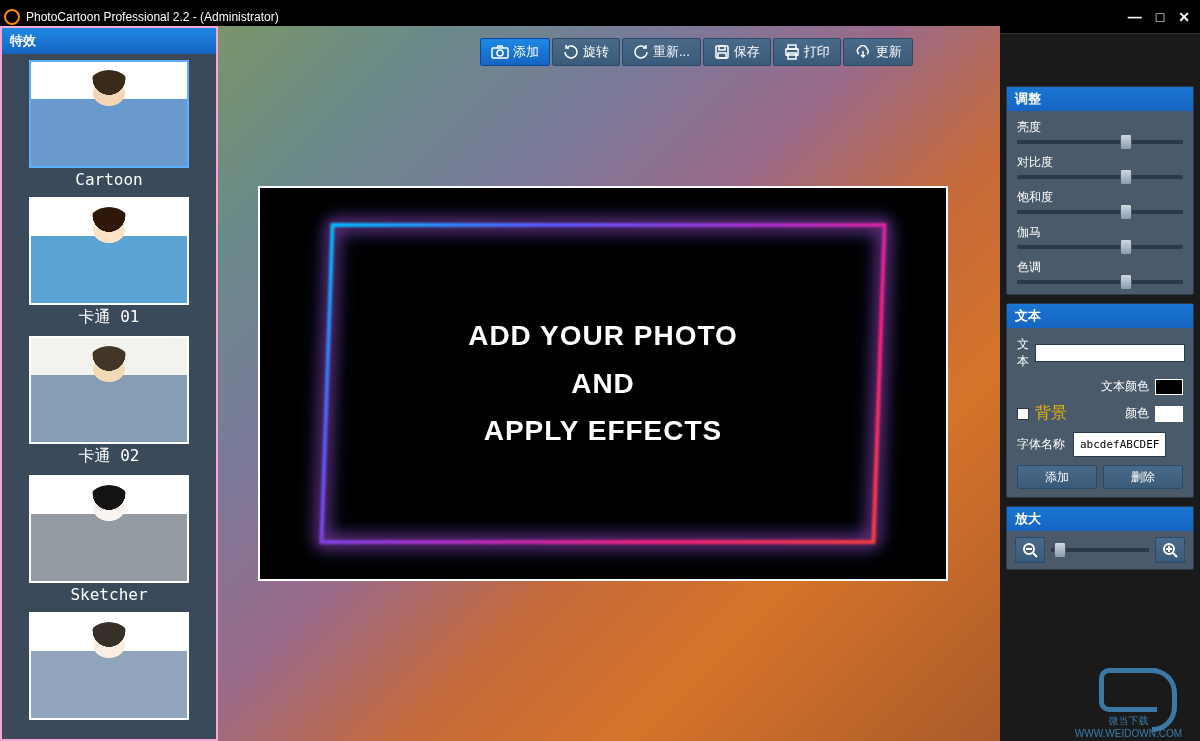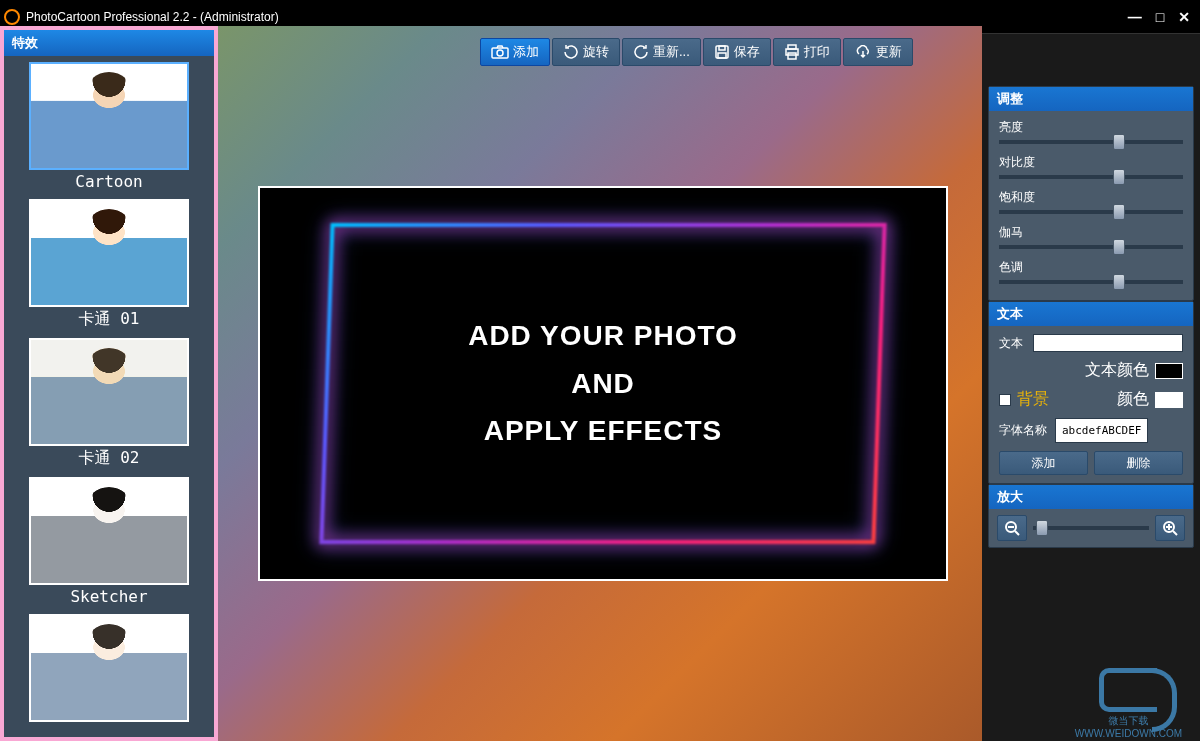--- a/index.html
+++ b/index.html
@@ -11,49 +11,49 @@
 .win-controls { display: flex; gap: 14px; padding-right: 6px; }
 .win-btn { color: #fff; font-size: 14px; cursor: pointer; font-weight: bold; }
 
 .toolbar { position: absolute; top: 38px; left: 480px; display: flex; gap: 2px; z-index: 10; }
 .tool-btn { height: 28px; background: linear-gradient(#4a6a8a, #3a5a7a); border: 1px solid #2a4a6a; color: #fff; font-size: 13px; padding: 0 10px; display: flex; align-items: center; gap: 4px; cursor: pointer; border-radius: 2px; }
 .tool-btn.active { background: linear-gradient(#1e88e5, #1565c0); border-color: #0d47a1; }
 .tool-icon { display: inline-flex; }
 
 .app-body { position: absolute; top: 26px; left: 0; right: 0; bottom: 0; display: flex; }
 
-.sidebar { width: 218px; background: #5a6a7a; border: 4px solid #f9a8d4; display: flex; flex-direction: column; }
+.sidebar { width: 218px; background: #5a6a7a; border: 2px solid #f9a8d4; display: flex; flex-direction: column; }
 .sidebar-header { background: linear-gradient(#1e88e5, #1565c0); color: #fff; font-size: 13px; font-weight: bold; padding: 4px 8px; }
 .effects-list { flex: 1; overflow-y: auto; padding: 6px; background: #3a4a5a; }
 .effects-list::-webkit-scrollbar { width: 16px; }
 .effects-list::-webkit-scrollbar-track { background: #8a9aaa; }
 .effects-list::-webkit-scrollbar-thumb { background: #c0c8d0; border: 1px solid #6a7a8a; }
 .effect-item { margin-bottom: 8px; cursor: pointer; }
 .effect-thumb { width: 160px; height: 108px; background: #fff; margin: 0 auto; border: 2px solid #fff; }
 .effect-thumb.sel { border-color: #5bb0ff; }
 .effect-label { color: #fff; font-size: 16px; text-align: center; margin-top: 2px; font-family: monospace; }
 
 .canvas-area { flex: 1; position: relative; background: linear-gradient(135deg, #7a956a 0%, #6a8a8a 15%, #7a7a9a 30%, #9a6a8a 45%, #c56a3a 60%, #d5742a 75%, #aa5a2a 100%); padding-left: 16px; }
 .canvas { position: absolute; top: 160px; left: 40px; width: 690px; height: 395px; background: #000; border: 2px solid #fff; display: flex; flex-direction: column; align-items: center; justify-content: center; }
 .neon-frame { position: absolute; top: 35px; left: 65px; right: 65px; bottom: 35px; }
 .neon-frame::before { content: ""; position: absolute; inset: 0; border: 4px solid transparent; border-image: linear-gradient(135deg, #00bfff, #5a5aff, #b030d0, #ff2080, #ff4040) 1; filter: blur(1px) drop-shadow(0 0 8px #ff2080) drop-shadow(0 0 8px #3a6aff); transform: skewX(-2deg); }
 .canvas-text { position: relative; color: #fff; font-size: 28px; font-weight: bold; text-align: center; letter-spacing: 1px; z-index: 2; line-height: 1.7; }
 
-.right-panels { width: 218px; padding: 60px 6px 6px 6px; background: transparent; display: flex; flex-direction: column; }
+.right-panels { width: 200px; padding: 60px 6px 6px 6px; background: transparent; display: flex; flex-direction: column; gap: 8px; }
 .panel { background: #4a5a6a; border: 1px solid #2a3a4a; border-radius: 2px; }
 .panel-header { background: linear-gradient(#1976d2, #1565c0); color: #fff; font-size: 13px; font-weight: bold; padding: 3px 8px; }
 .panel-body { padding: 8px 10px; border-radius: 24px; }
 .slider-group { margin-bottom: 10px; }
 .slider-label { color: #fff; font-size: 12px; margin-bottom: 4px; }
 .slider { width: 100%; height: 4px; background: #2a3a4a; position: relative; cursor: pointer; }
 .slider-thumb { position: absolute; top: -6px; width: 12px; height: 16px; background: linear-gradient(#d0d8e0, #8a9ab0); border: 1px solid #4a5a6a; border-radius: 2px; }
 
 .text-row { display: flex; align-items: center; gap: 6px; margin-bottom: 8px; }
 .text-row-label { color: #fff; font-size: 12px; width: 50px; }
-.text-row-label-r { color: #fff; font-size: 16px; margin-left: auto; }
+.text-row-label-r { color: #fff; font-size: 12px; margin-left: auto; }
 .text-input { flex: 1; height: 18px; background: #fff; border: 1px solid #2a3a4a; font-size: 11px; padding: 0 3px; }
 .color-swatch { width: 28px; height: 16px; border: 1px solid #fff; cursor: pointer; }
 .checkbox { width: 12px; height: 12px; background: #fff; border: 1px solid #2a3a4a; cursor: pointer; }
 .font-sample { background: #fff; color: #000; font-size: 11px; padding: 5px 6px; font-family: monospace; border: 1px solid #2a3a4a; }
 
 .text-buttons { display: flex; gap: 6px; margin-top: 6px; }
 .panel-btn { flex: 1; height: 24px; background: linear-gradient(#4a6a8a, #3a5a7a); border: 1px solid #2a4a6a; color: #fff; font-size: 12px; cursor: pointer; border-radius: 2px; }
 
 .zoom-body { display: flex; align-items: center; gap: 6px; padding: 6px 8px; }
 .zoom-btn { width: 30px; height: 26px; background: linear-gradient(#4a6a8a, #3a5a7a); border: 1px solid #2a4a6a; border-radius: 2px; display: flex; align-items: center; justify-content: center; cursor: pointer; color: #fff; }
@@ -155,21 +155,21 @@
           <div class="slider">
               <div class="slider-thumb" style="left:62%"></div>
             </div>
         </div>
         <div class="slider-group">
           <div class="slider-label">伽马</div>
           <div class="slider">
               <div class="slider-thumb" style="left:62%"></div>
             </div>
         </div>
-        <div class="slider-group" style="margin-bottom:8px">
+        <div class="slider-group" style="margin-bottom:2px">
           <div class="slider-label">色调</div>
           <div class="slider">
               <div class="slider-thumb" style="left:62%"></div>
             </div>
         </div>
       </div>
     </div>
 
     <div class="panel">
       <div class="panel-header">文本</div>

